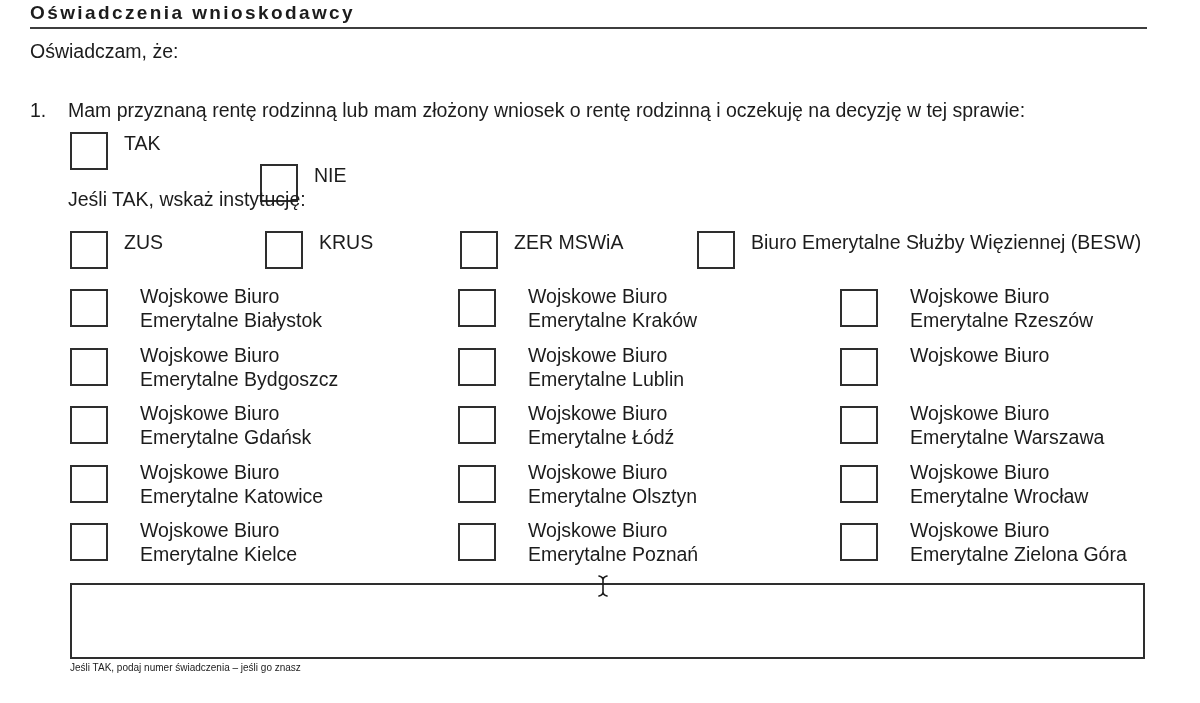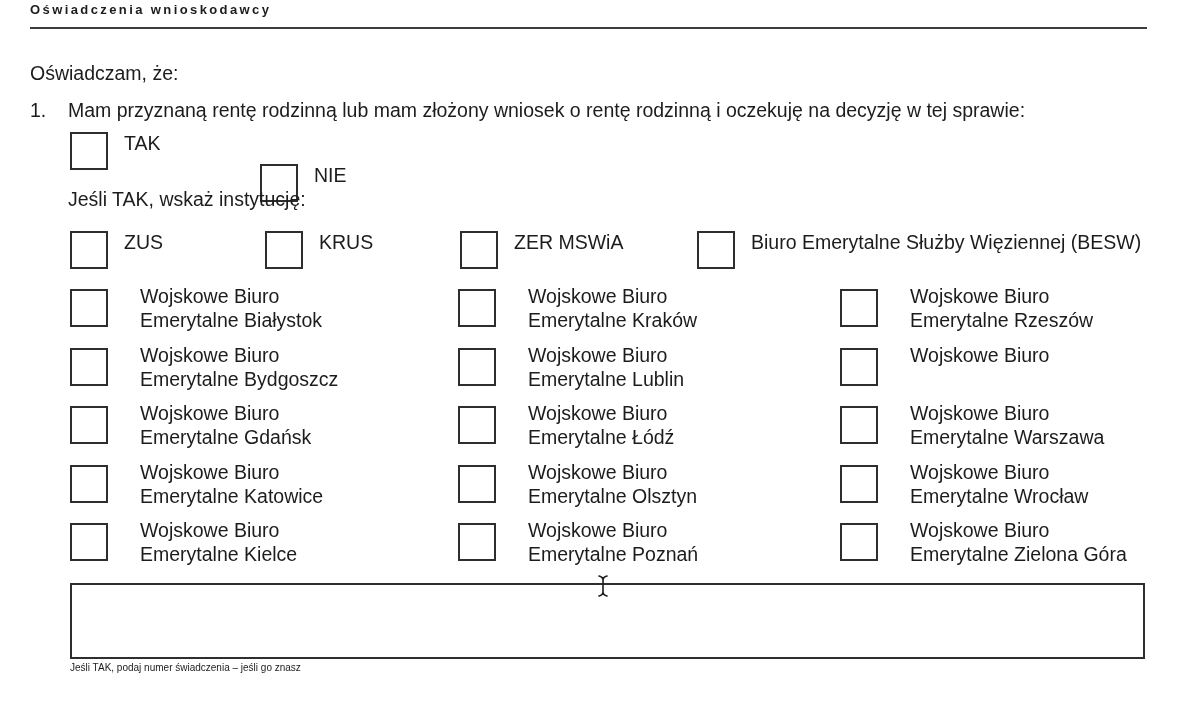--- a/index.html
+++ b/index.html
@@ -9,31 +9,31 @@
     height: 703px;
     background: #ffffff;
     font-family: "Liberation Sans", "DejaVu Sans", sans-serif;
     font-size: 19.5px;
     color: #1c1c1c;
     overflow: hidden;
   }
   .abs { position: absolute; }
   .title {
     left: 30px; top: 2px;
-    font-size: 13px;
+    font-size: 19px;
     font-weight: bold;
     letter-spacing: 2.4px;
     white-space: nowrap;
   }
   .title-rule {
     left: 30px; top: 27px;
     width: 1117px; height: 2px;
     background: #3d3d3d;
   }
-  .intro { left: 30px; top: 62px; white-space: nowrap; }
+  .intro { left: 30px; top: 40px; white-space: nowrap; }
   .q1-number { left: 30px; top: 99px; }
   .q1-text { left: 68px; top: 99px; white-space: nowrap; }
   .prompt { left: 68px; top: 188px; white-space: nowrap; }
 
   .check-item {
     position: absolute;
     display: flex;
     gap: 16px;
     height: 38px;
     white-space: nowrap;

